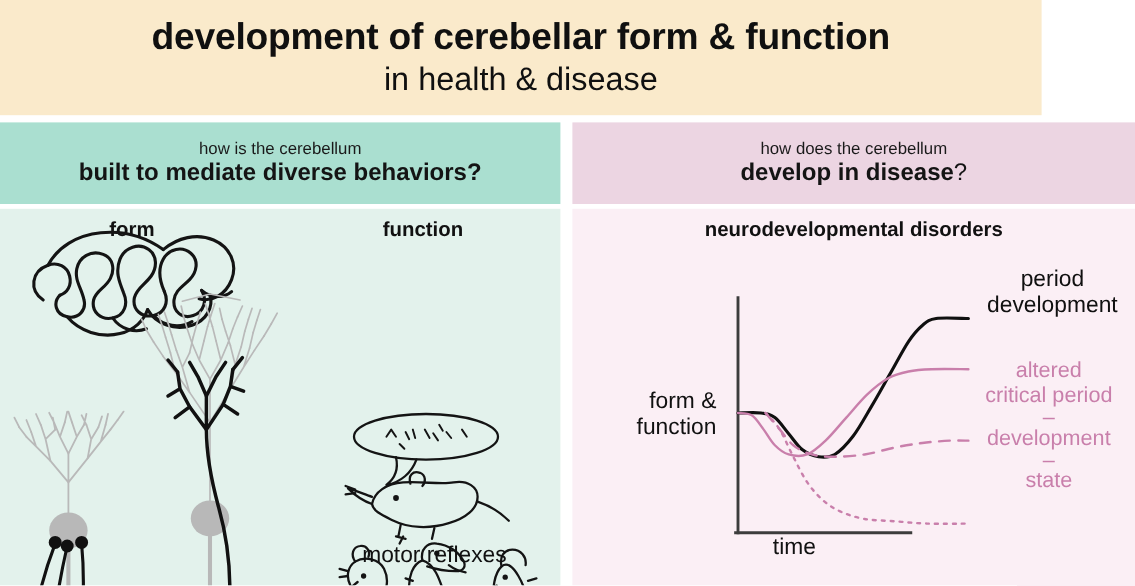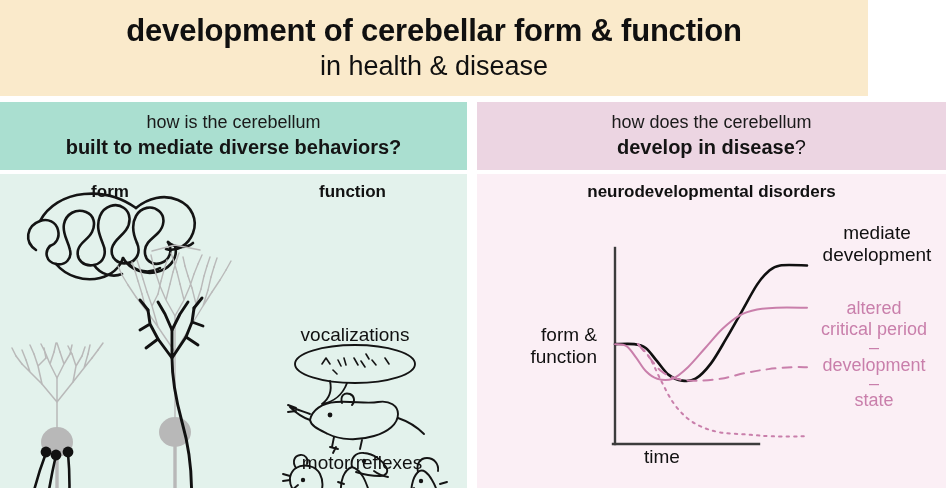--- a/index.html
+++ b/index.html
@@ -32,21 +32,21 @@
   .panel{position:absolute;}
   .panel-head{
     position:absolute;left:0;top:0;width:100%;height:68px;
     display:flex;flex-direction:column;align-items:center;justify-content:center;
     box-sizing:border-box;
   }
   .panel-body{
     position:absolute;left:0;top:72px;width:100%;
     box-sizing:border-box;
   }
-  .head-q1{font-size:18px;color:#1a1a1a;line-height:1.2;white-space:nowrap;}
+  .head-q1{font-size:14px;color:#1a1a1a;line-height:1.2;white-space:nowrap;}
   .head-q2{font-size:20px;font-weight:bold;color:#141414;line-height:1.25;white-space:nowrap;margin-top:1px;}
   .head-q2 .reg{font-weight:normal;}
 
   
   #panel-left{left:0;top:102px;width:467px;height:386px;}
   #panel-left .panel-head{background:#aadfd0;}
   #panel-left .panel-body{background:#e3f2ec;height:314px;}
 
   
   #panel-right{left:477px;top:102px;width:469px;height:386px;}
@@ -262,21 +262,20 @@
           <circle cx="421" cy="379" r="2.2" fill="#141414" stroke="none"></circle>
           <path d="M414 386 L408 389 L413 393 M408 389 L406 396"></path>
           <path d="M416 406 L409 409 L414 413"></path>
           <path d="M424 430 C422 442 420 454 418 464"></path>
           <path d="M436 428 C442 436 450 442 458 444 M450 442 L452 450"></path>
           <path d="M440 382 L447 380 M441 392 L448 393"></path>
         </g>
       </g>
     </svg>
 
-    <div class="sub-cap no-sel" id="cap-vocal">vocalizations</div>
     <div class="sub-cap no-sel" id="cap-motor">motor reflexes</div>
   </div>
 
   <div class="panel" id="panel-right">
 
     <div class="panel-head">
       <div class="head-q1 no-sel">how does the cerebellum</div>
       <div class="head-q2 no-sel"><span>develop in disease</span><span class="reg">?</span></div>
     </div>
 
@@ -301,21 +300,21 @@
         </g>
     </svg>
 
     <div class="axis-label no-sel" id="lbl-formfunc">
         <div>form &amp;</div>
         <div>function</div>
       </div>
     <div class="axis-label no-sel" id="lbl-time">time</div>
 
     <div class="legend no-sel" id="leg-healthy">
-        <div>mediate</div>
+        <div>period</div>
         <div>development</div>
       </div>
     <div class="legend no-sel" id="leg-pink">
         <div>altered</div>
         <div>critical period</div>
         <span class="leg-dash">–</span>
         <div>development</div>
         <span class="leg-dash">–</span>
         <div>state</div>
       </div>

